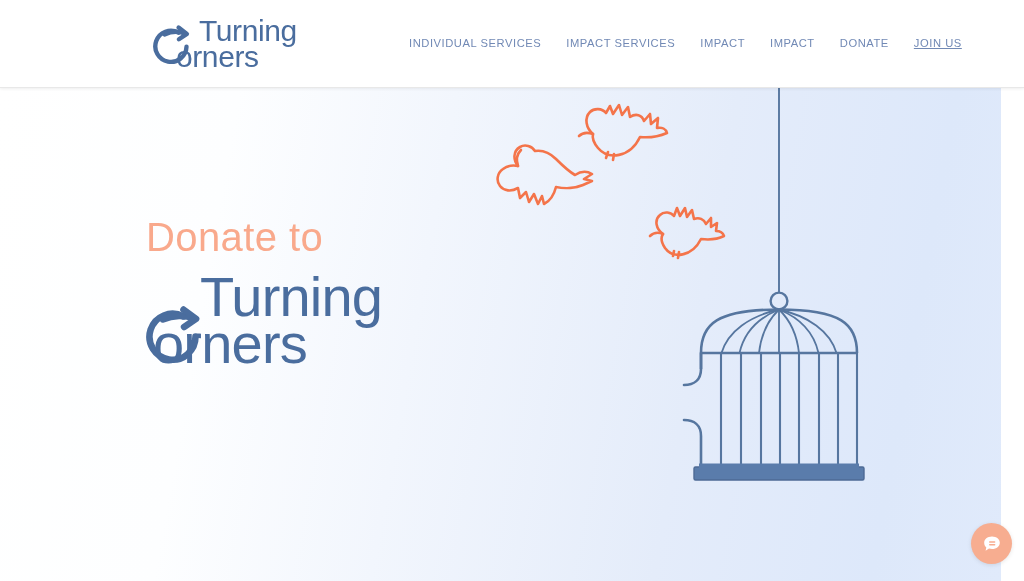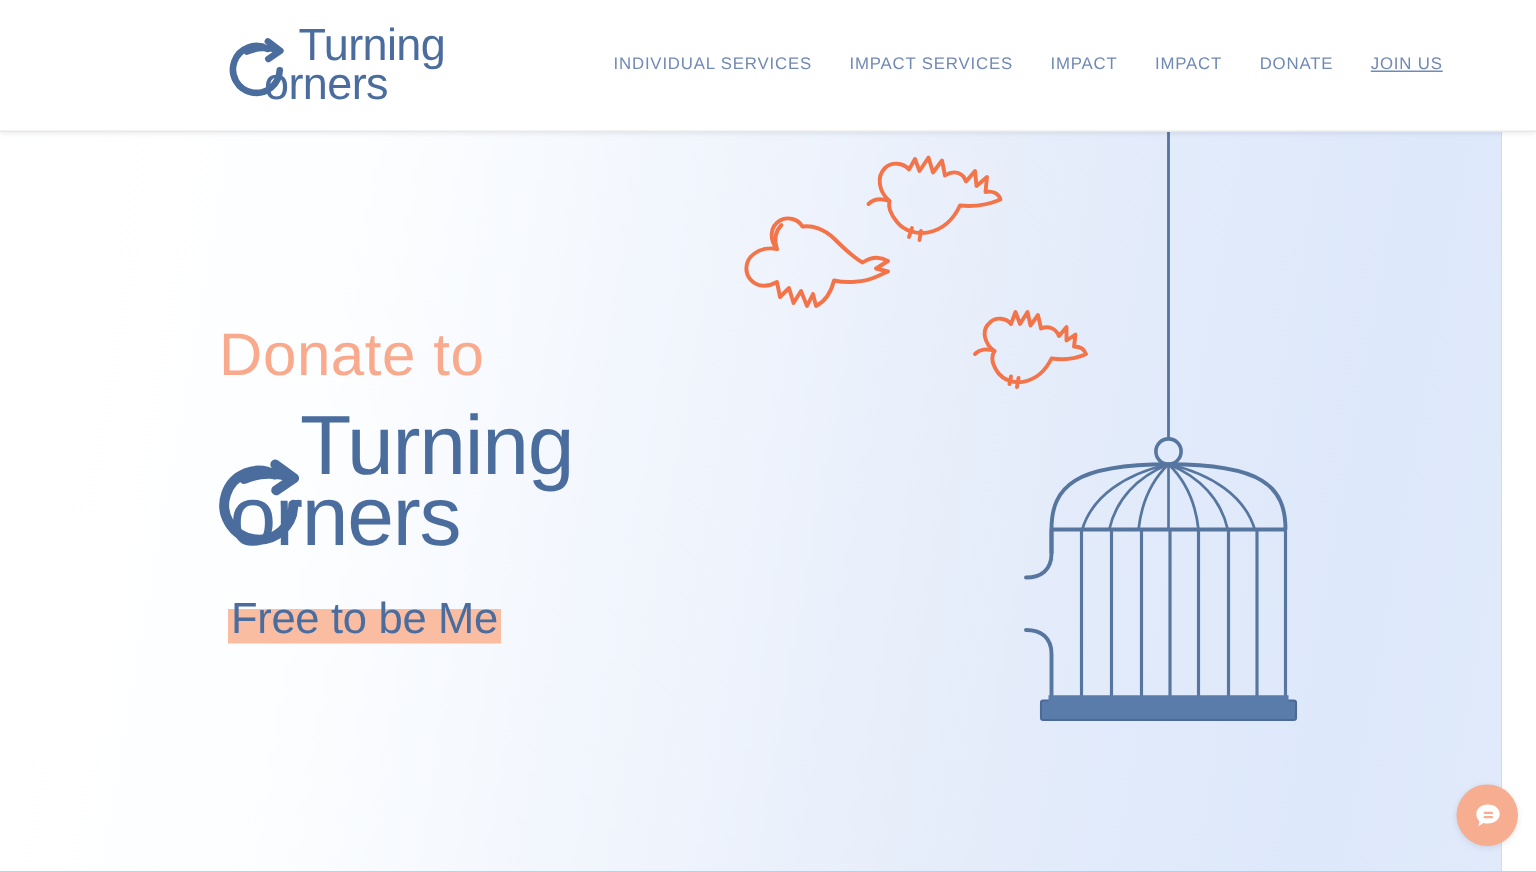--- a/index.html
+++ b/index.html
@@ -355,24 +355,20 @@
           <path d="M51.5 45.5 A23 23 0 1 1 39.2 25.4" fill="none" stroke="#4a6d9e" stroke-width="6.6" stroke-linecap="round"></path>
           <path d="M18.8 28.4 C29 23.8 41.4 23.9 50 27.4" fill="none" stroke="#4a6d9e" stroke-width="6.6" stroke-linecap="round"></path>
           <path d="M39.5 18.6 L52.1 27.8 L40.1 35.9" fill="none" stroke="#4a6d9e" stroke-width="6.6" stroke-linecap="round" stroke-linejoin="round"></path>
         </svg>
         <span class="hero-logo-words">
           <span class="hero-logo-line l1">Turning</span>
           <span class="hero-logo-line l2">orners</span>
         </span>
       </div>
 
-      <div class="tagline-wrap">
-        <span class="tagline-hl"></span>
-        <span class="tagline">Free to be Me</span>
-      </div>
 
     </div>
   </section>
 
   <div class="hero-right-white"></div>
 
   <div class="chat-widget">
     <svg width="20" height="20" viewBox="0 0 20 20">
       <path d="M10 2.4 C14.6 2.4 17.8 5.2 17.8 8.7 C17.8 12.2 14.6 15 10 15
                C8.9 15 7.9 14.9 7 14.6 L3.6 16.8 L4.3 13.6

